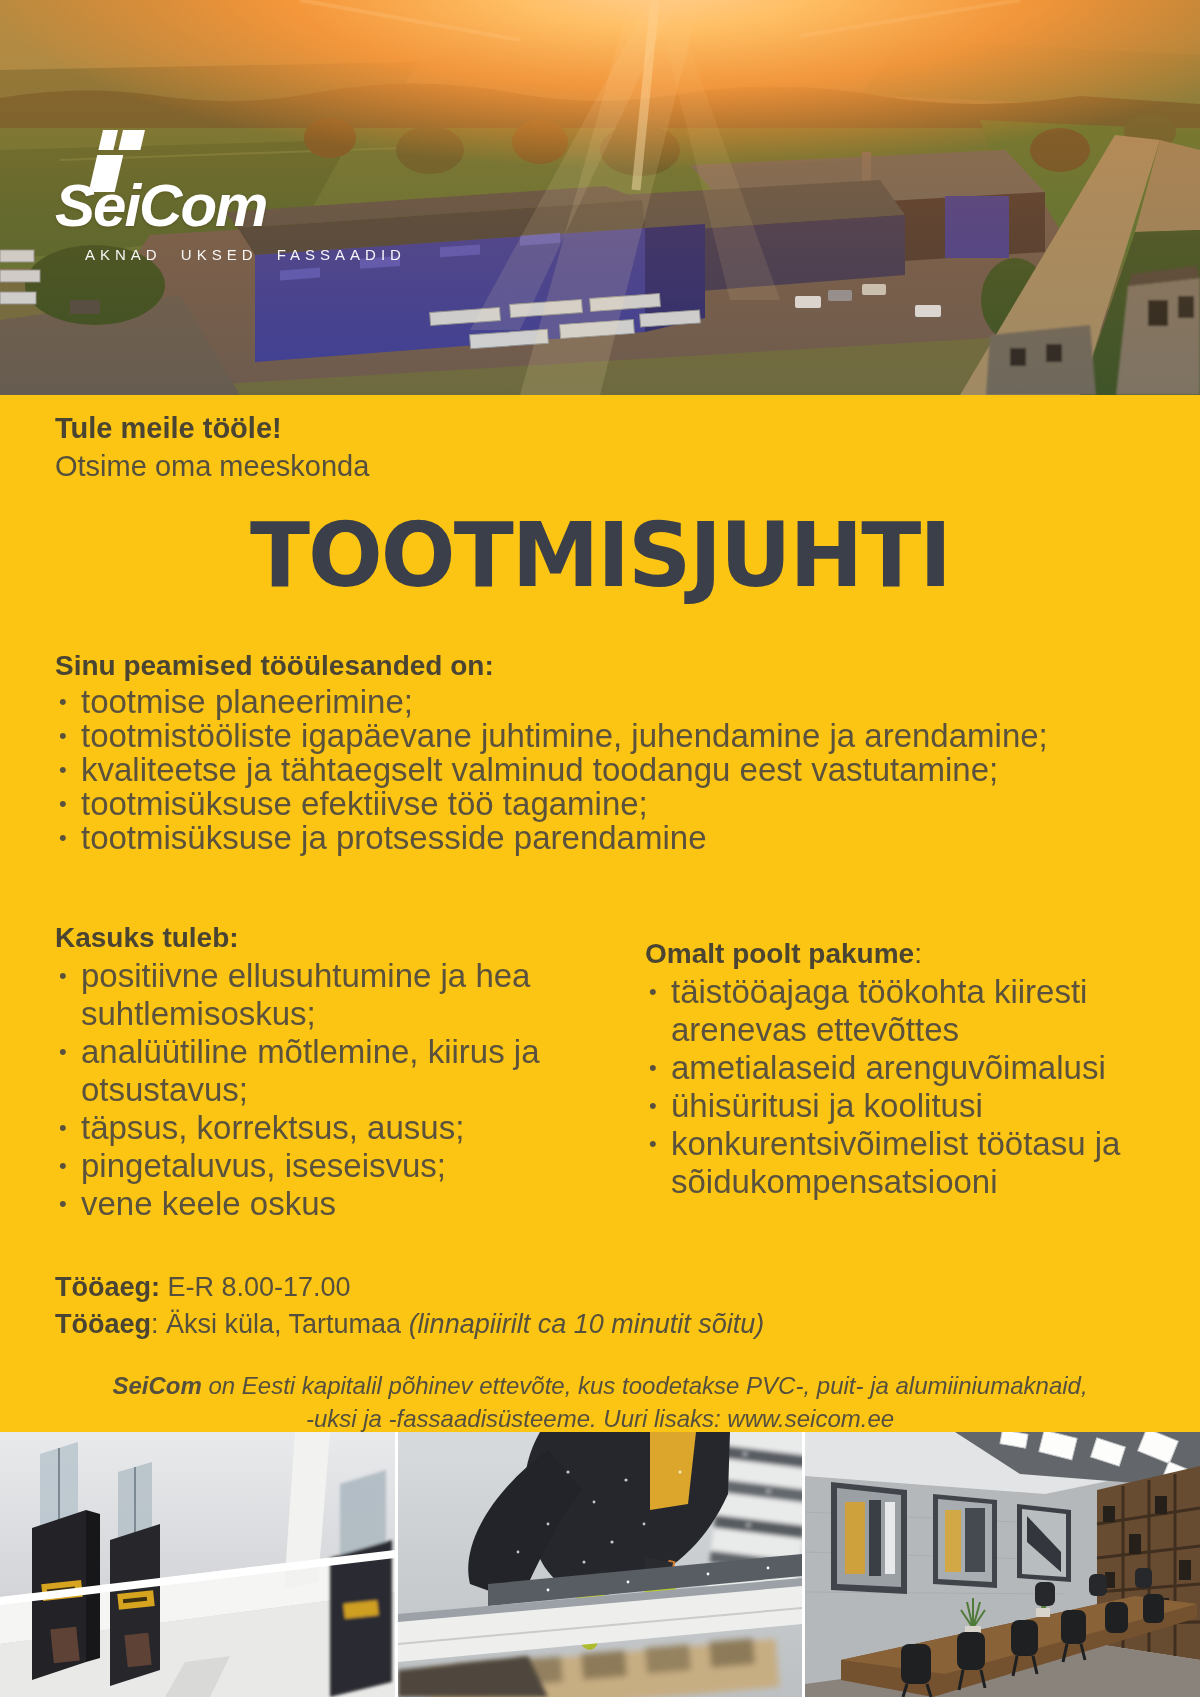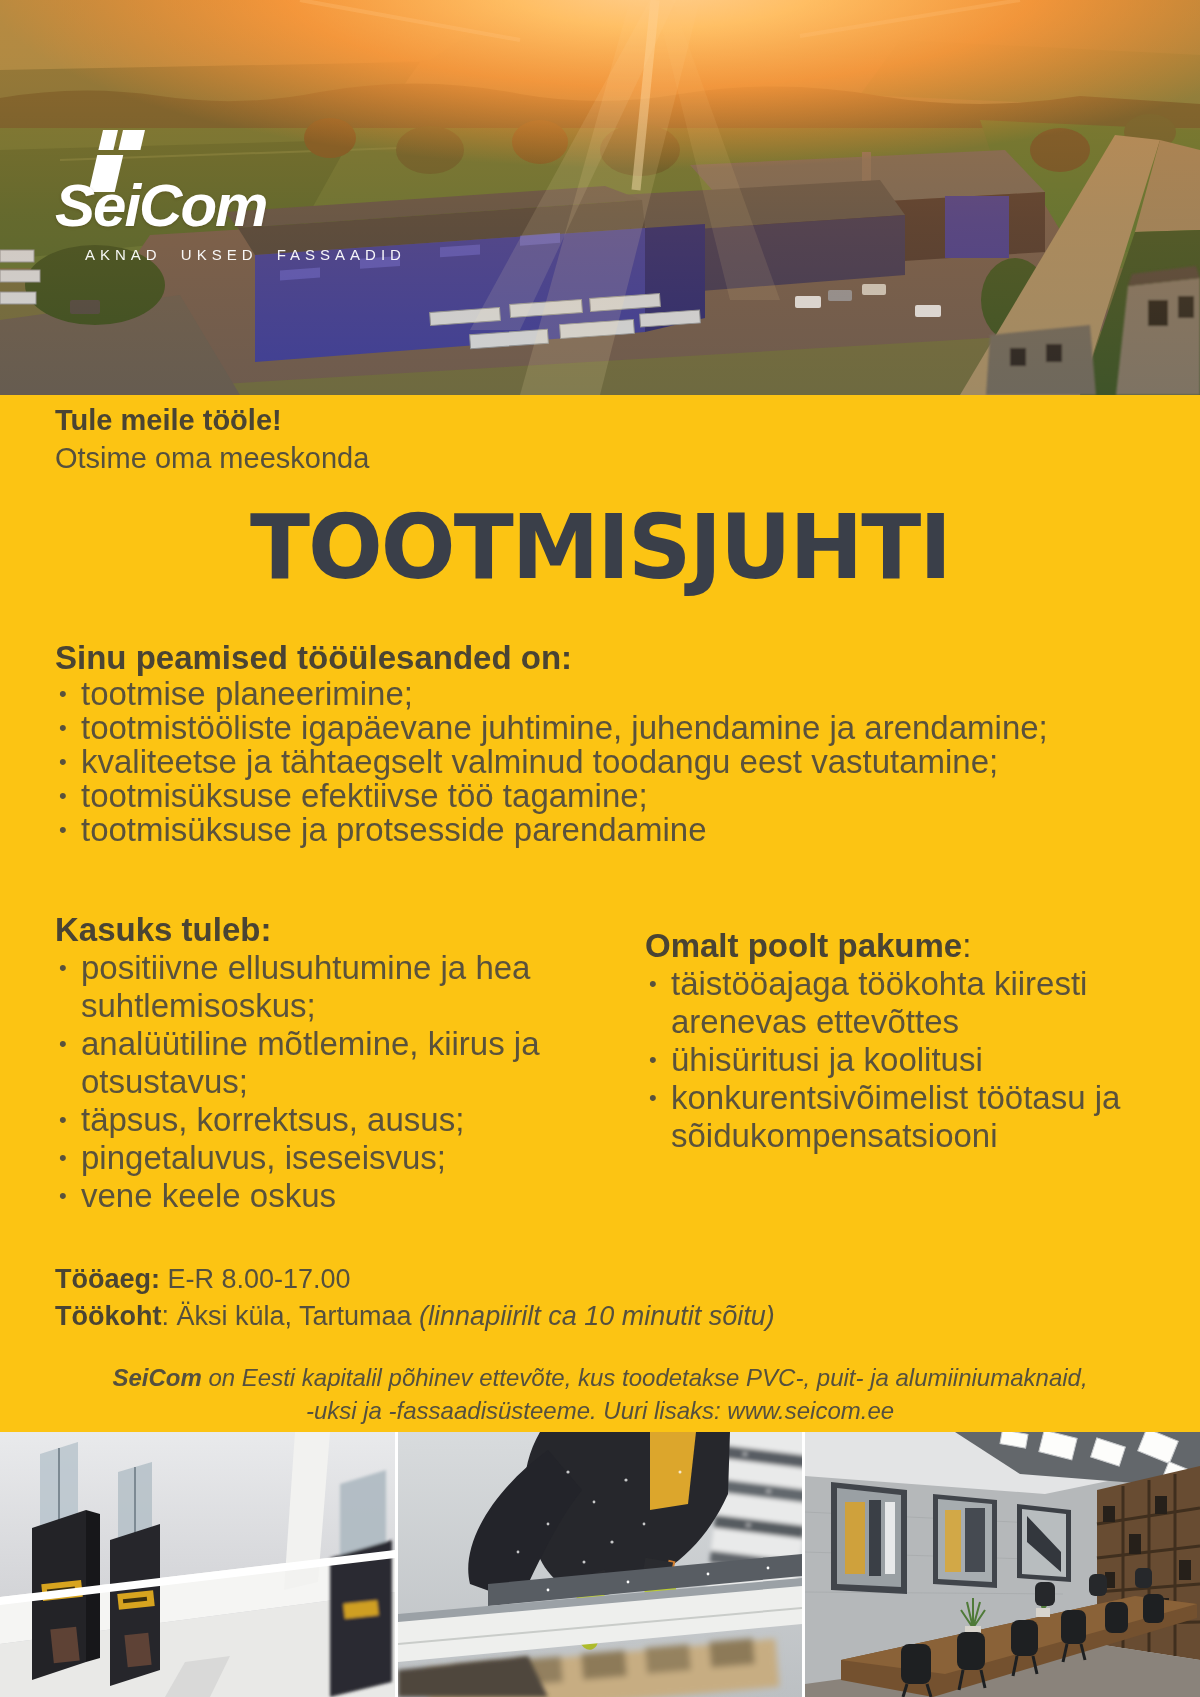--- a/index.html
+++ b/index.html
@@ -18,32 +18,32 @@
     letter-spacing:-2px;line-height:1;margin-top:-16px;
     text-shadow:0 1px 3px rgba(60,30,0,.25);
   }
   .logo-tagline{
     font-size:15px;letter-spacing:5px;word-spacing:10px;
     margin-top:10px;margin-left:30px;font-weight:400;opacity:.95;
   }
   
   .sheet{
     width:1200px;height:1037px;background:#FCC413;
-    box-sizing:border-box;padding:6px 55px 0 55px;
+    box-sizing:border-box;padding:14px 55px 0 55px;
     color:#5a523c;
   }
   .intro-headline{font-size:29px;font-weight:bold;color:#4a4433;line-height:38px;}
   .intro-subline{font-size:29px;color:#55503e;line-height:38px;}
   .job-title{
     text-align:center;margin-top:26px;
     font-family:"DejaVu Sans","Liberation Sans",sans-serif;
     font-size:88px;font-weight:bold;letter-spacing:-2px;
     color:#3a3f49;line-height:1;transform:scaleY(1.02);
   }
-  .sec-heading{font-size:33px;font-weight:bold;color:#4a4433;line-height:34px;}
+  .sec-heading{font-size:28px;font-weight:bold;color:#4a4433;line-height:34px;}
   ul.blist{list-style:none;margin:2px 0 0 0;padding:0;font-size:33px;color:#5a523c;}
   ul.blist li{position:relative;padding-left:26px;line-height:34px;}
   ul.blist.loose li{line-height:38px;}
   ul.blist li::before{content:"•";position:absolute;left:4px;font-size:22px;}
   .tasks{margin-top:50px;}
   .cols{display:flex;margin-top:66px;}
   .col-left{width:590px;}
   .col-right{width:480px;margin-left:0;margin-top:16px;}
   .details{margin-top:46px;font-size:27px;line-height:37px;color:#55503e;}
   .details b{color:#4a4433;}
@@ -208,29 +208,30 @@
         <li>analüütiline mõtlemine, kiirus ja otsustavus;</li>
         <li>täpsus, korrektsus, ausus;</li>
         <li>pingetaluvus, iseseisvus;</li>
         <li>vene keele oskus</li>
       </ul>
     </div>
     <div class="col-right">
       <div class="sec-heading"><span>Omalt poolt pakume</span><span style="font-weight:400">:</span></div>
       <ul class="blist loose">
         <li>täistööajaga töökohta kiiresti arenevas ettevõttes</li>
+        <li>ametialaseid arenguvõimalusi</li>
         <li>ühisüritusi ja koolitusi</li>
         <li>konkurentsivõimelist töötasu ja sõidukompensatsiooni</li>
       </ul>
     </div>
   </div>
 
   <div class="details">
     <div><b>Tööaeg:</b><span> E-R 8.00-17.00</span></div>
-    <div><b>Töökoht</b><span>: Äksi küla, Tartumaa </span><span class="note-italic">(linnapiirilt ca 10 minutit sõitu)</span></div>
+    <div><b>Tööaeg</b><span>: Äksi küla, Tartumaa </span><span class="note-italic">(linnapiirilt ca 10 minutit sõitu)</span></div>
   </div>
 
 
   <div class="about">
     <div><b>SeiCom</b><span> on Eesti kapitalil põhinev ettevõte, kus toodetakse PVC-, puit- ja alumiiniumaknaid,</span></div>
     <div>-uksi ja -fassaadisüsteeme. Uuri lisaks: www.seicom.ee</div>
   </div>
 </div>
 
 <div class="strip">

